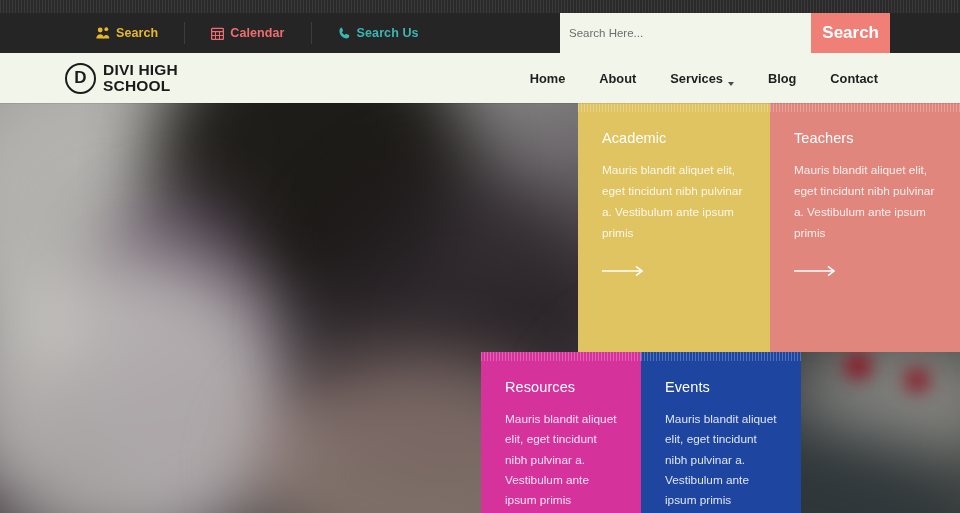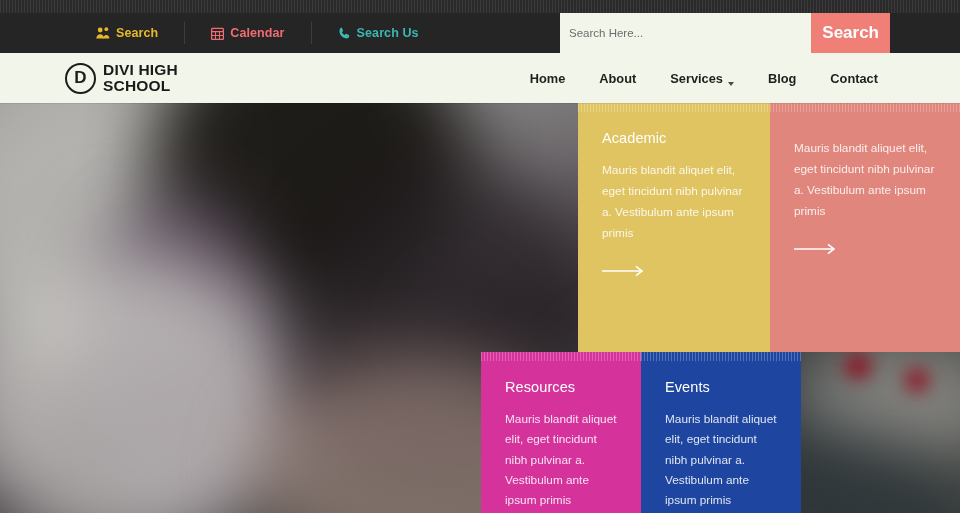--- a/index.html
+++ b/index.html
@@ -264,20 +264,21 @@
     <div class="arrow">
       <svg width="44" height="12" viewBox="0 0 44 12">
         <line x1="0" y1="6" x2="40" y2="6" stroke="#ffffff" stroke-width="1.6"></line>
         <polyline points="34,1.4 40,6 34,10.6" fill="none" stroke="#ffffff" stroke-width="1.6"></polyline>
       </svg>
     </div>
   </div>
 
   <div class="card card-teachers">
     <div class="tex stripes-light"></div>
+    <h3>Teachers</h3>
     <p>Mauris blandit aliquet elit, eget tincidunt nibh pulvinar a. Vestibulum ante ipsum primis</p>
     <div class="arrow">
       <svg width="44" height="12" viewBox="0 0 44 12">
         <line x1="0" y1="6" x2="40" y2="6" stroke="#ffffff" stroke-width="1.6"></line>
         <polyline points="34,1.4 40,6 34,10.6" fill="none" stroke="#ffffff" stroke-width="1.6"></polyline>
       </svg>
     </div>
   </div>
 
   <div class="card card-resources">

